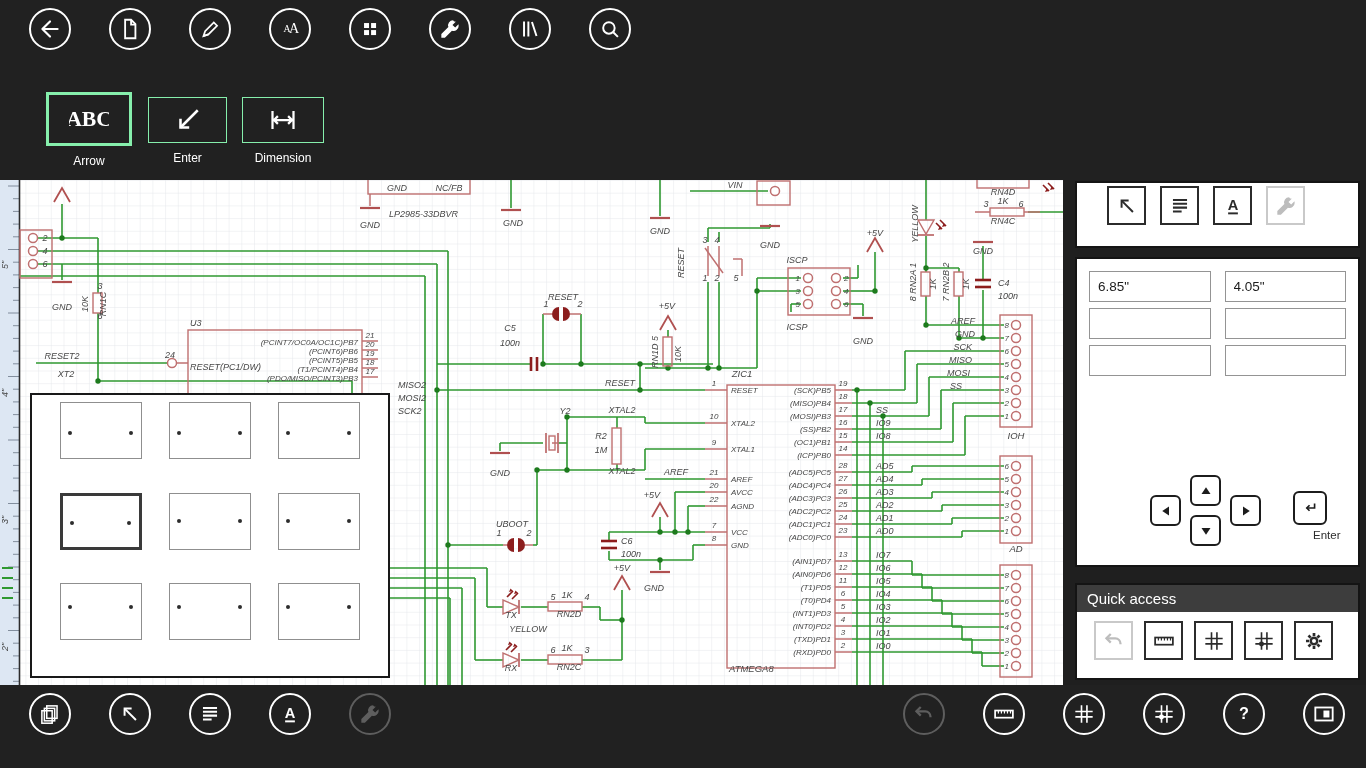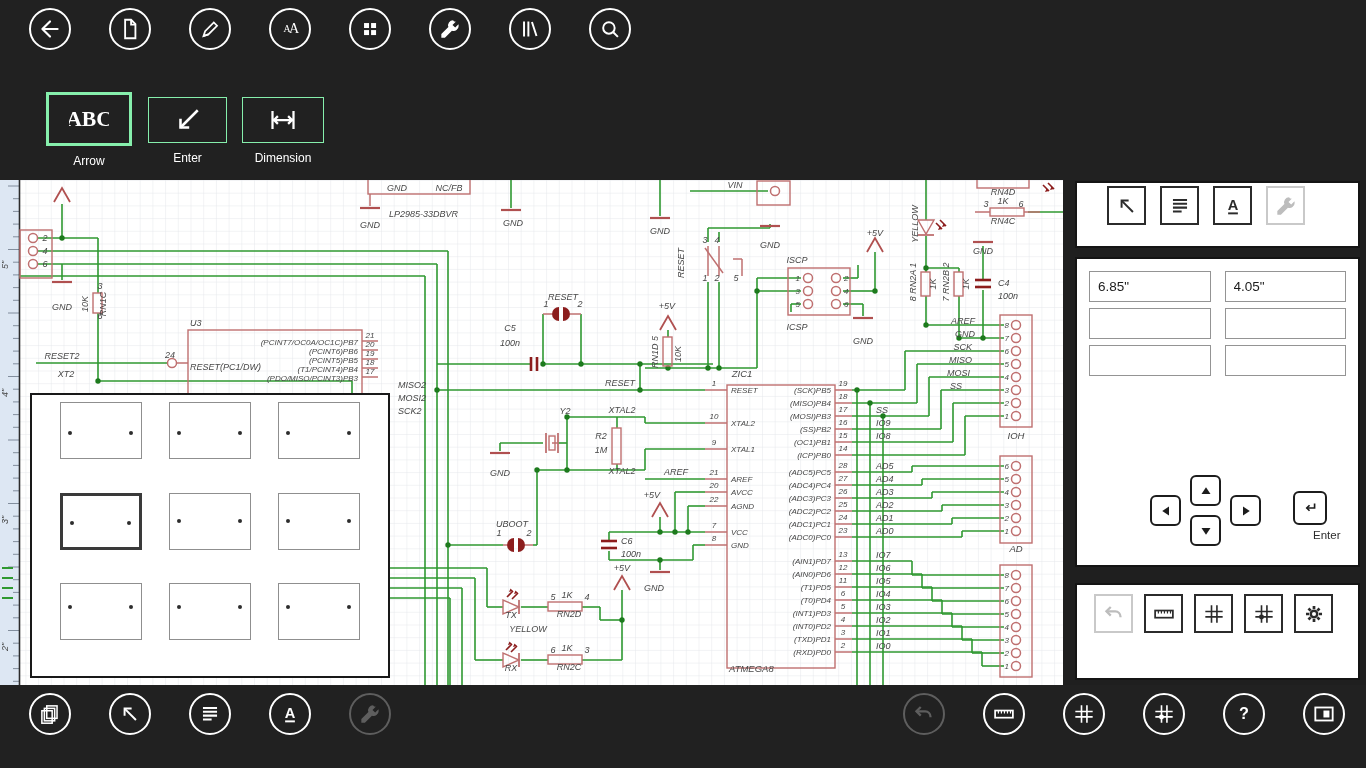--- a/index.html
+++ b/index.html
@@ -928,20 +928,21 @@
             <path d="M17 7v5H8.5"></path>
             <path d="M11.5 9l-3 3 3 3"></path>
           </g>
         </svg>
       </div>
       <div id="enter-lbl" style="left: 218px; top: 270px; margin-left: 18px;">Enter</div>
     </div>
 </div>
 
 <div class="card" id="card-quick">
+  <div class="card-hdr">Quick access</div>
   <div id="quick-row">
       <div class="sq-item disabled">
         <span class="sqbtn">
           <svg width="26" height="26" viewBox="0 0 24 24">
             <g fill="none" stroke="currentColor" stroke-width="2.1">
               <path d="M9 5.5L5 9.5l4 4"></path>
               <path d="M5 9.5h8.2a5 5 0 0 1 4.8 5v.5"></path>
             </g>
           </svg>
         </span>

